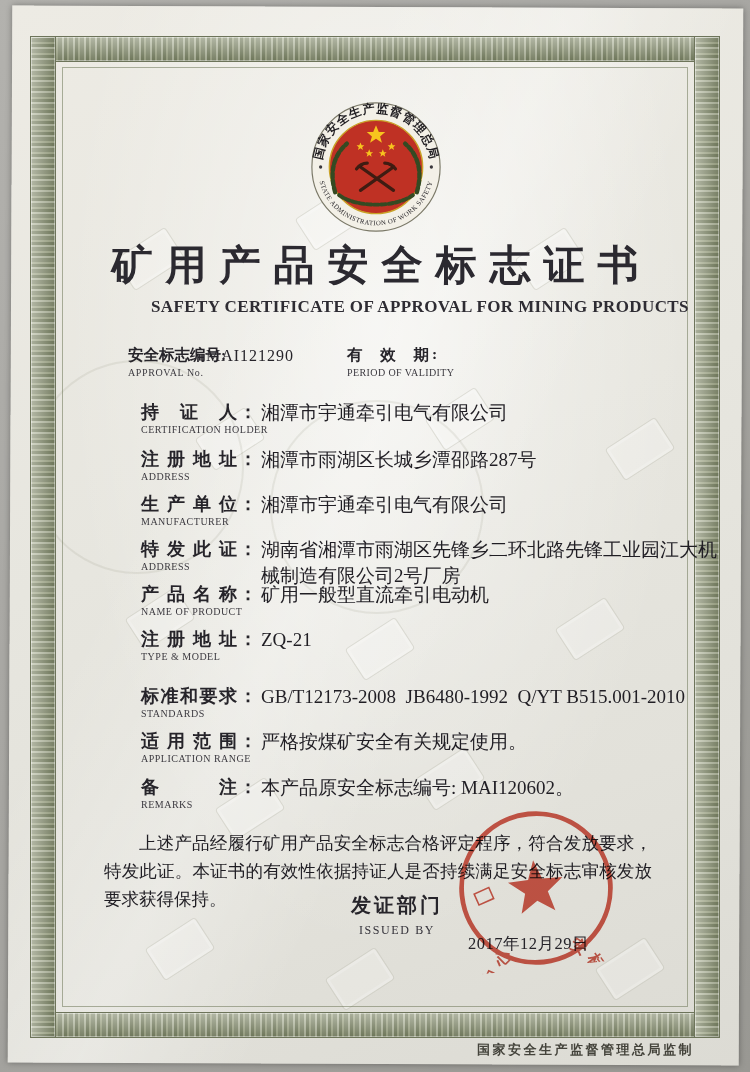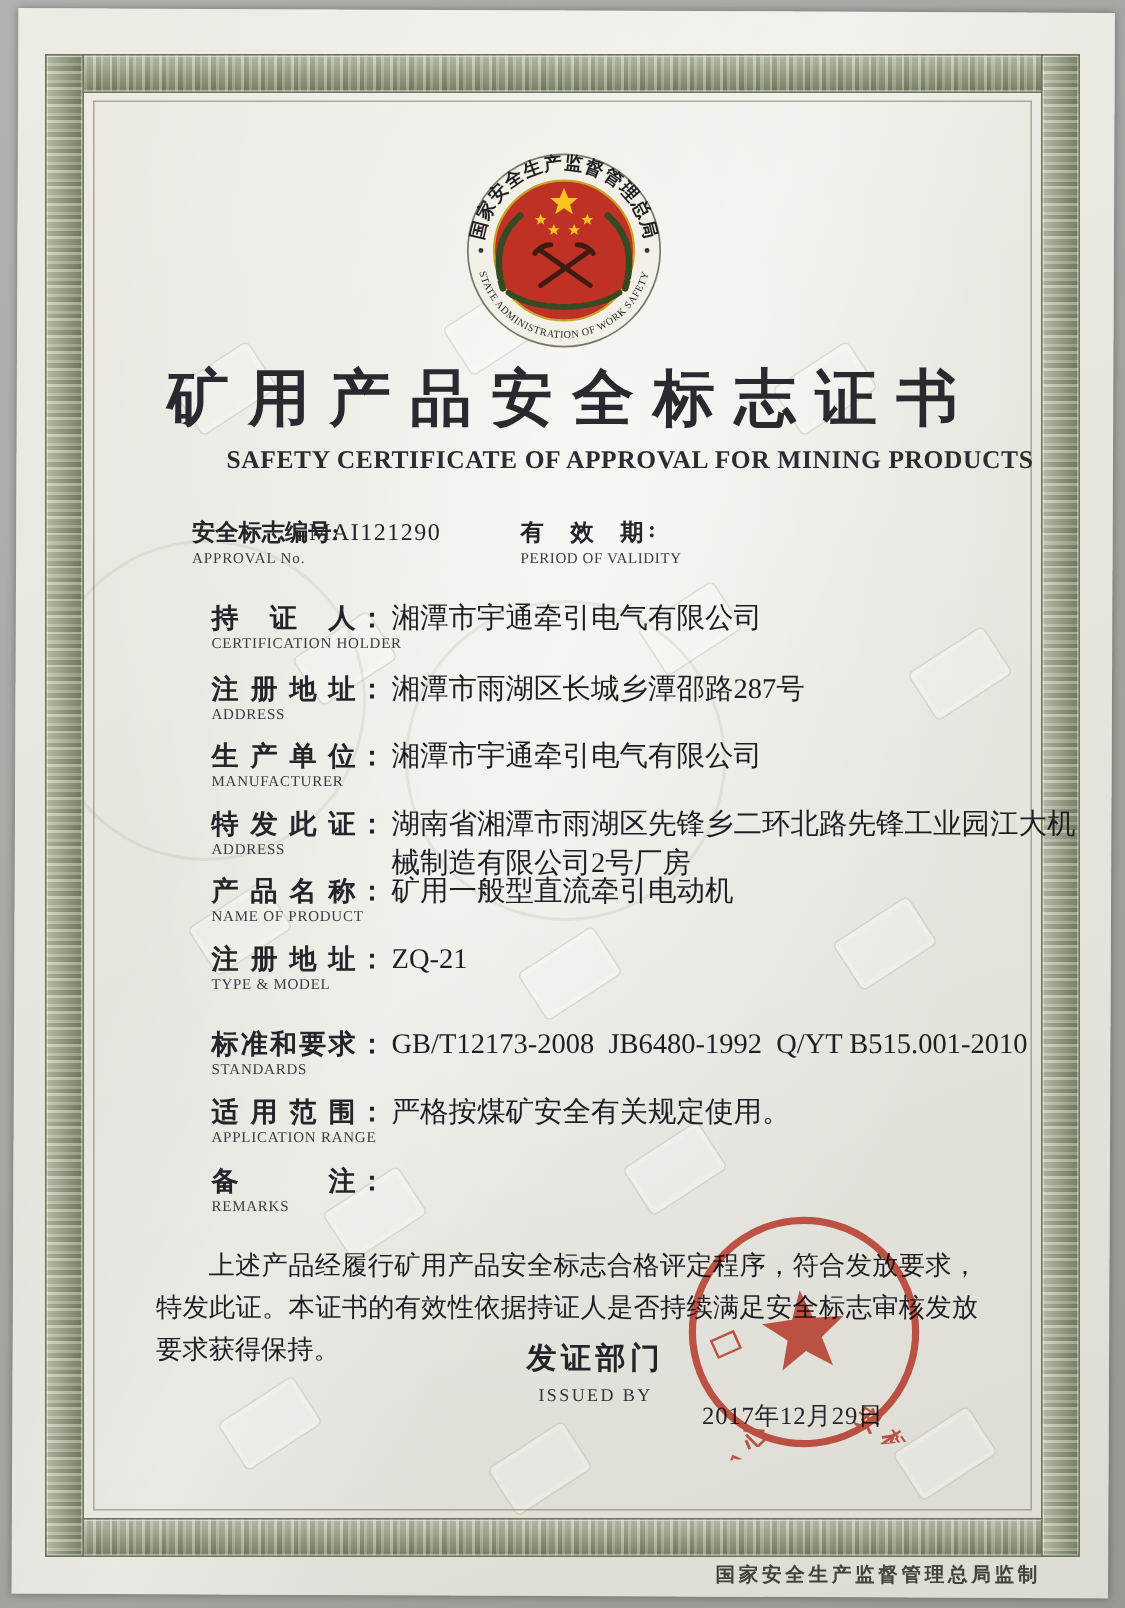--- a/index.html
+++ b/index.html
@@ -207,20 +207,21 @@
   <div class="row r7">
     <div class="lblwrap"><span class="lbl">适用范围</span>
       <div class="sub">APPLICATION RANGE</div></div>
     <span class="colon">：</span>
     <div class="val">严格按煤矿安全有关规定使用。</div>
   </div>
   <div class="row r8">
     <div class="lblwrap"><span class="lbl">备注</span>
       <div class="sub">REMARKS</div></div>
     <span class="colon">：</span>
+    <div class="val">本产品原安全标志编号: MAI120602。</div>
   </div>
 
   <div class="decl">上述产品经履行矿用产品安全标志合格评定程序，符合发放要求，特发此证。本证书的有效性依据持证人是否持续满足安全标志审核发放要求获得保持。</div>
 
   <div class="issued">
     <div class="zh">发证部门</div>
     <div class="en">ISSUED BY</div>
   </div>
   <div class="date">2017年12月29日</div>
 

